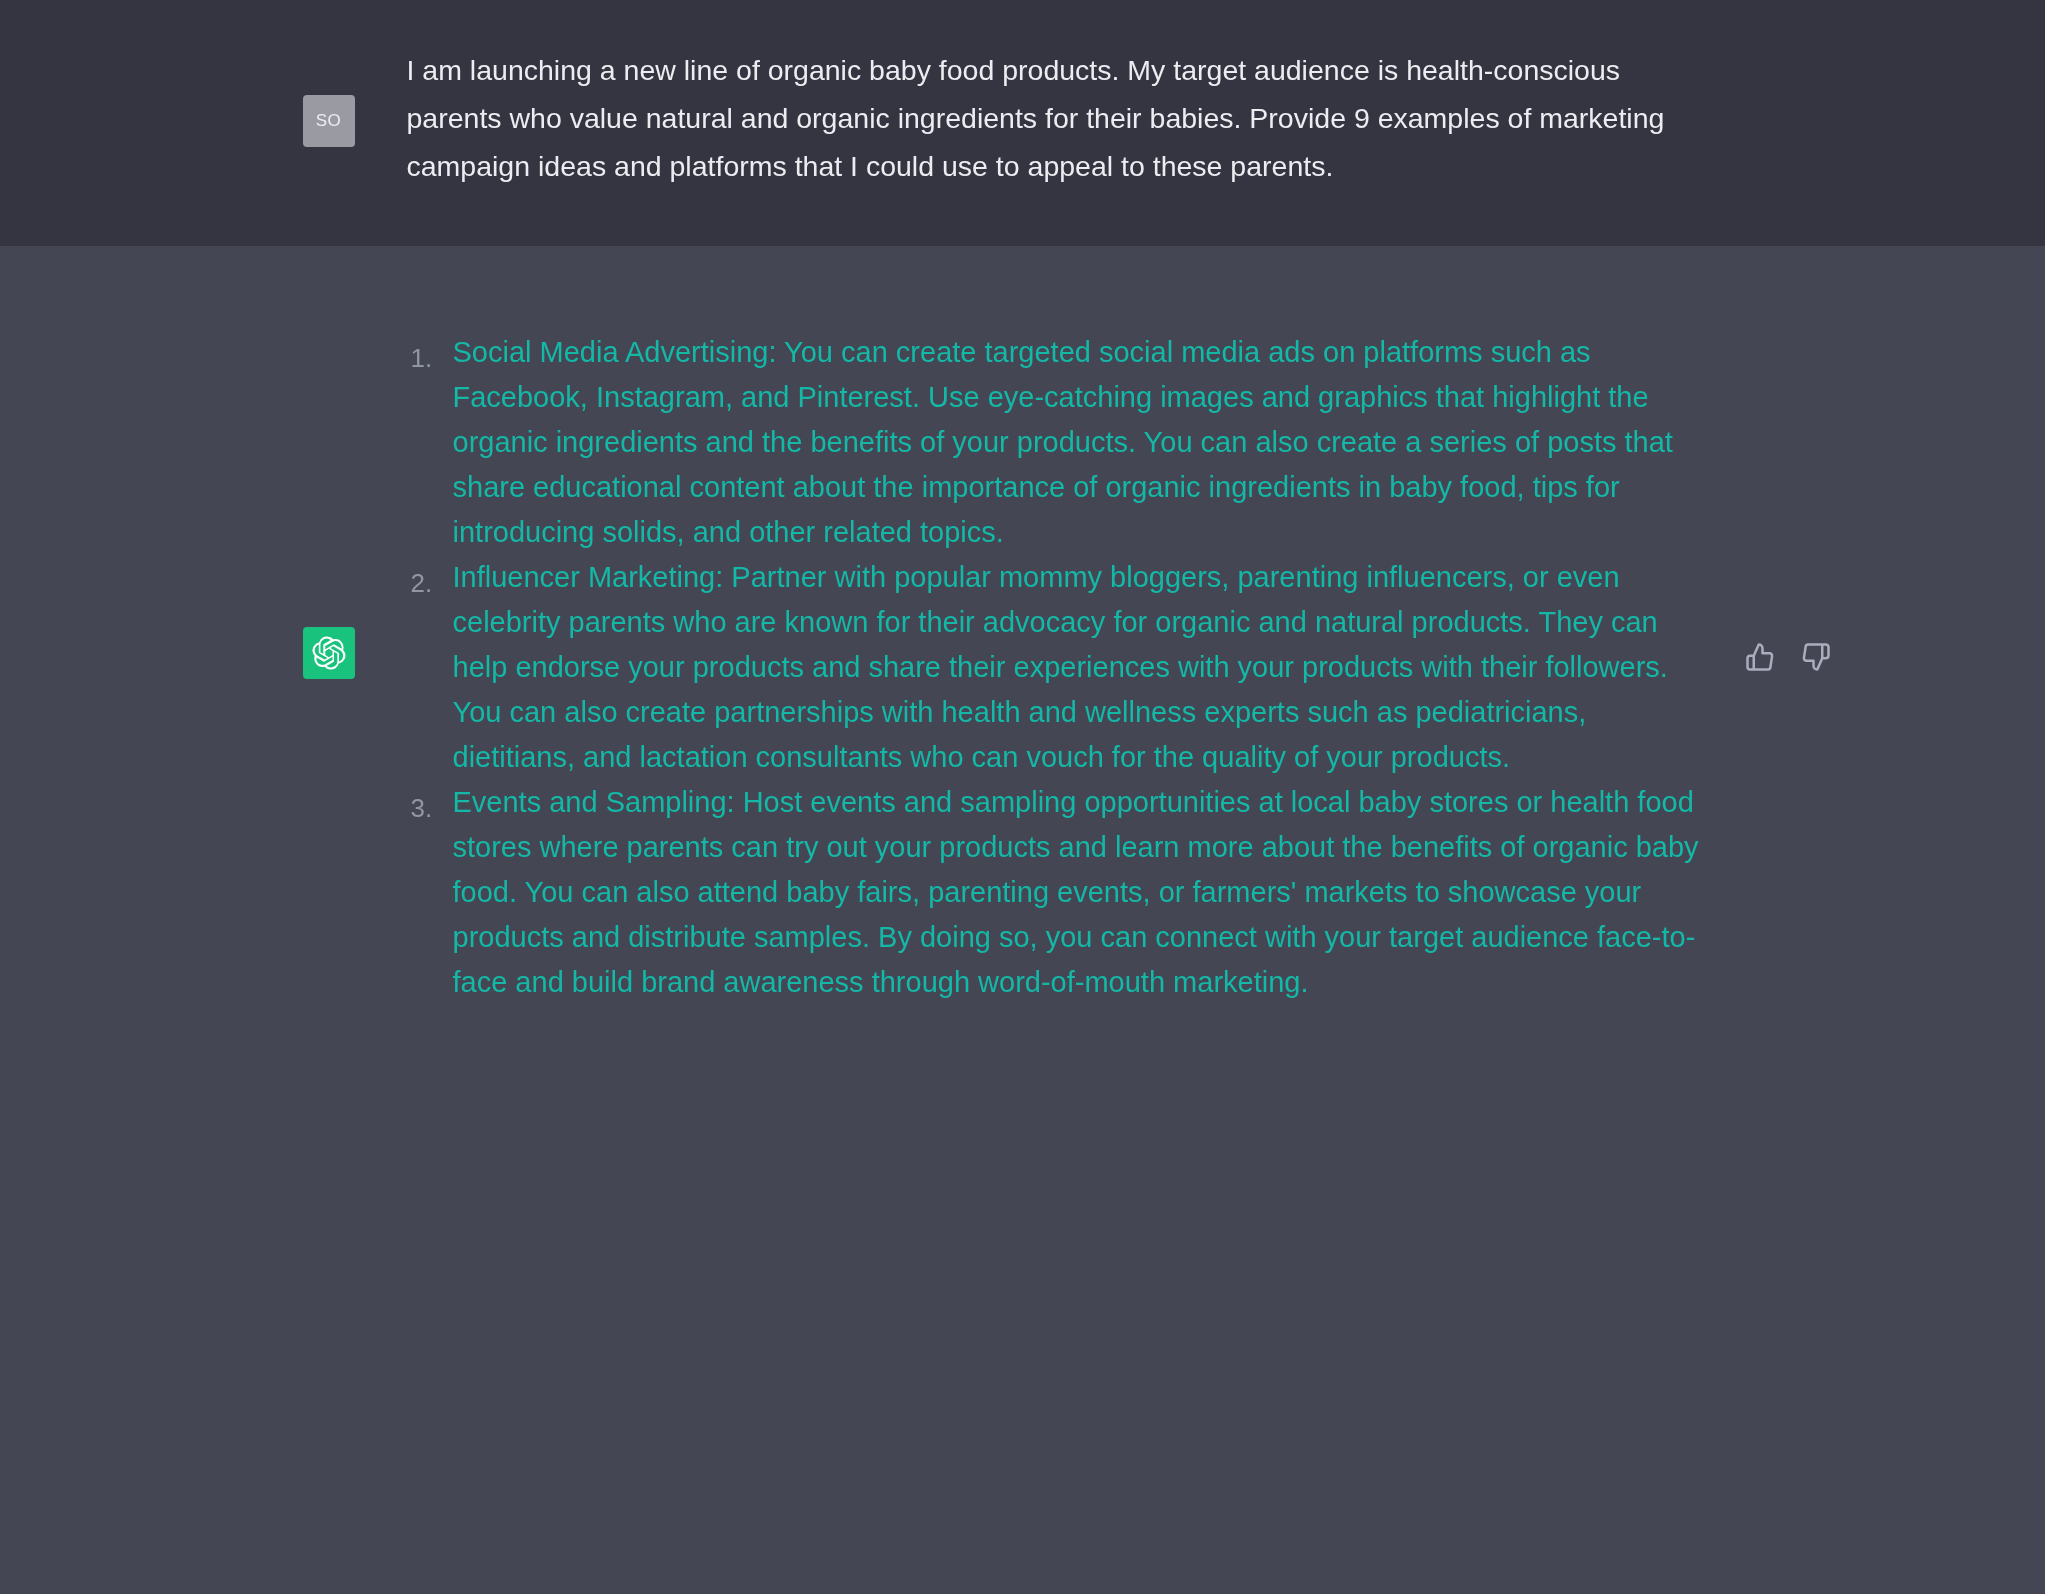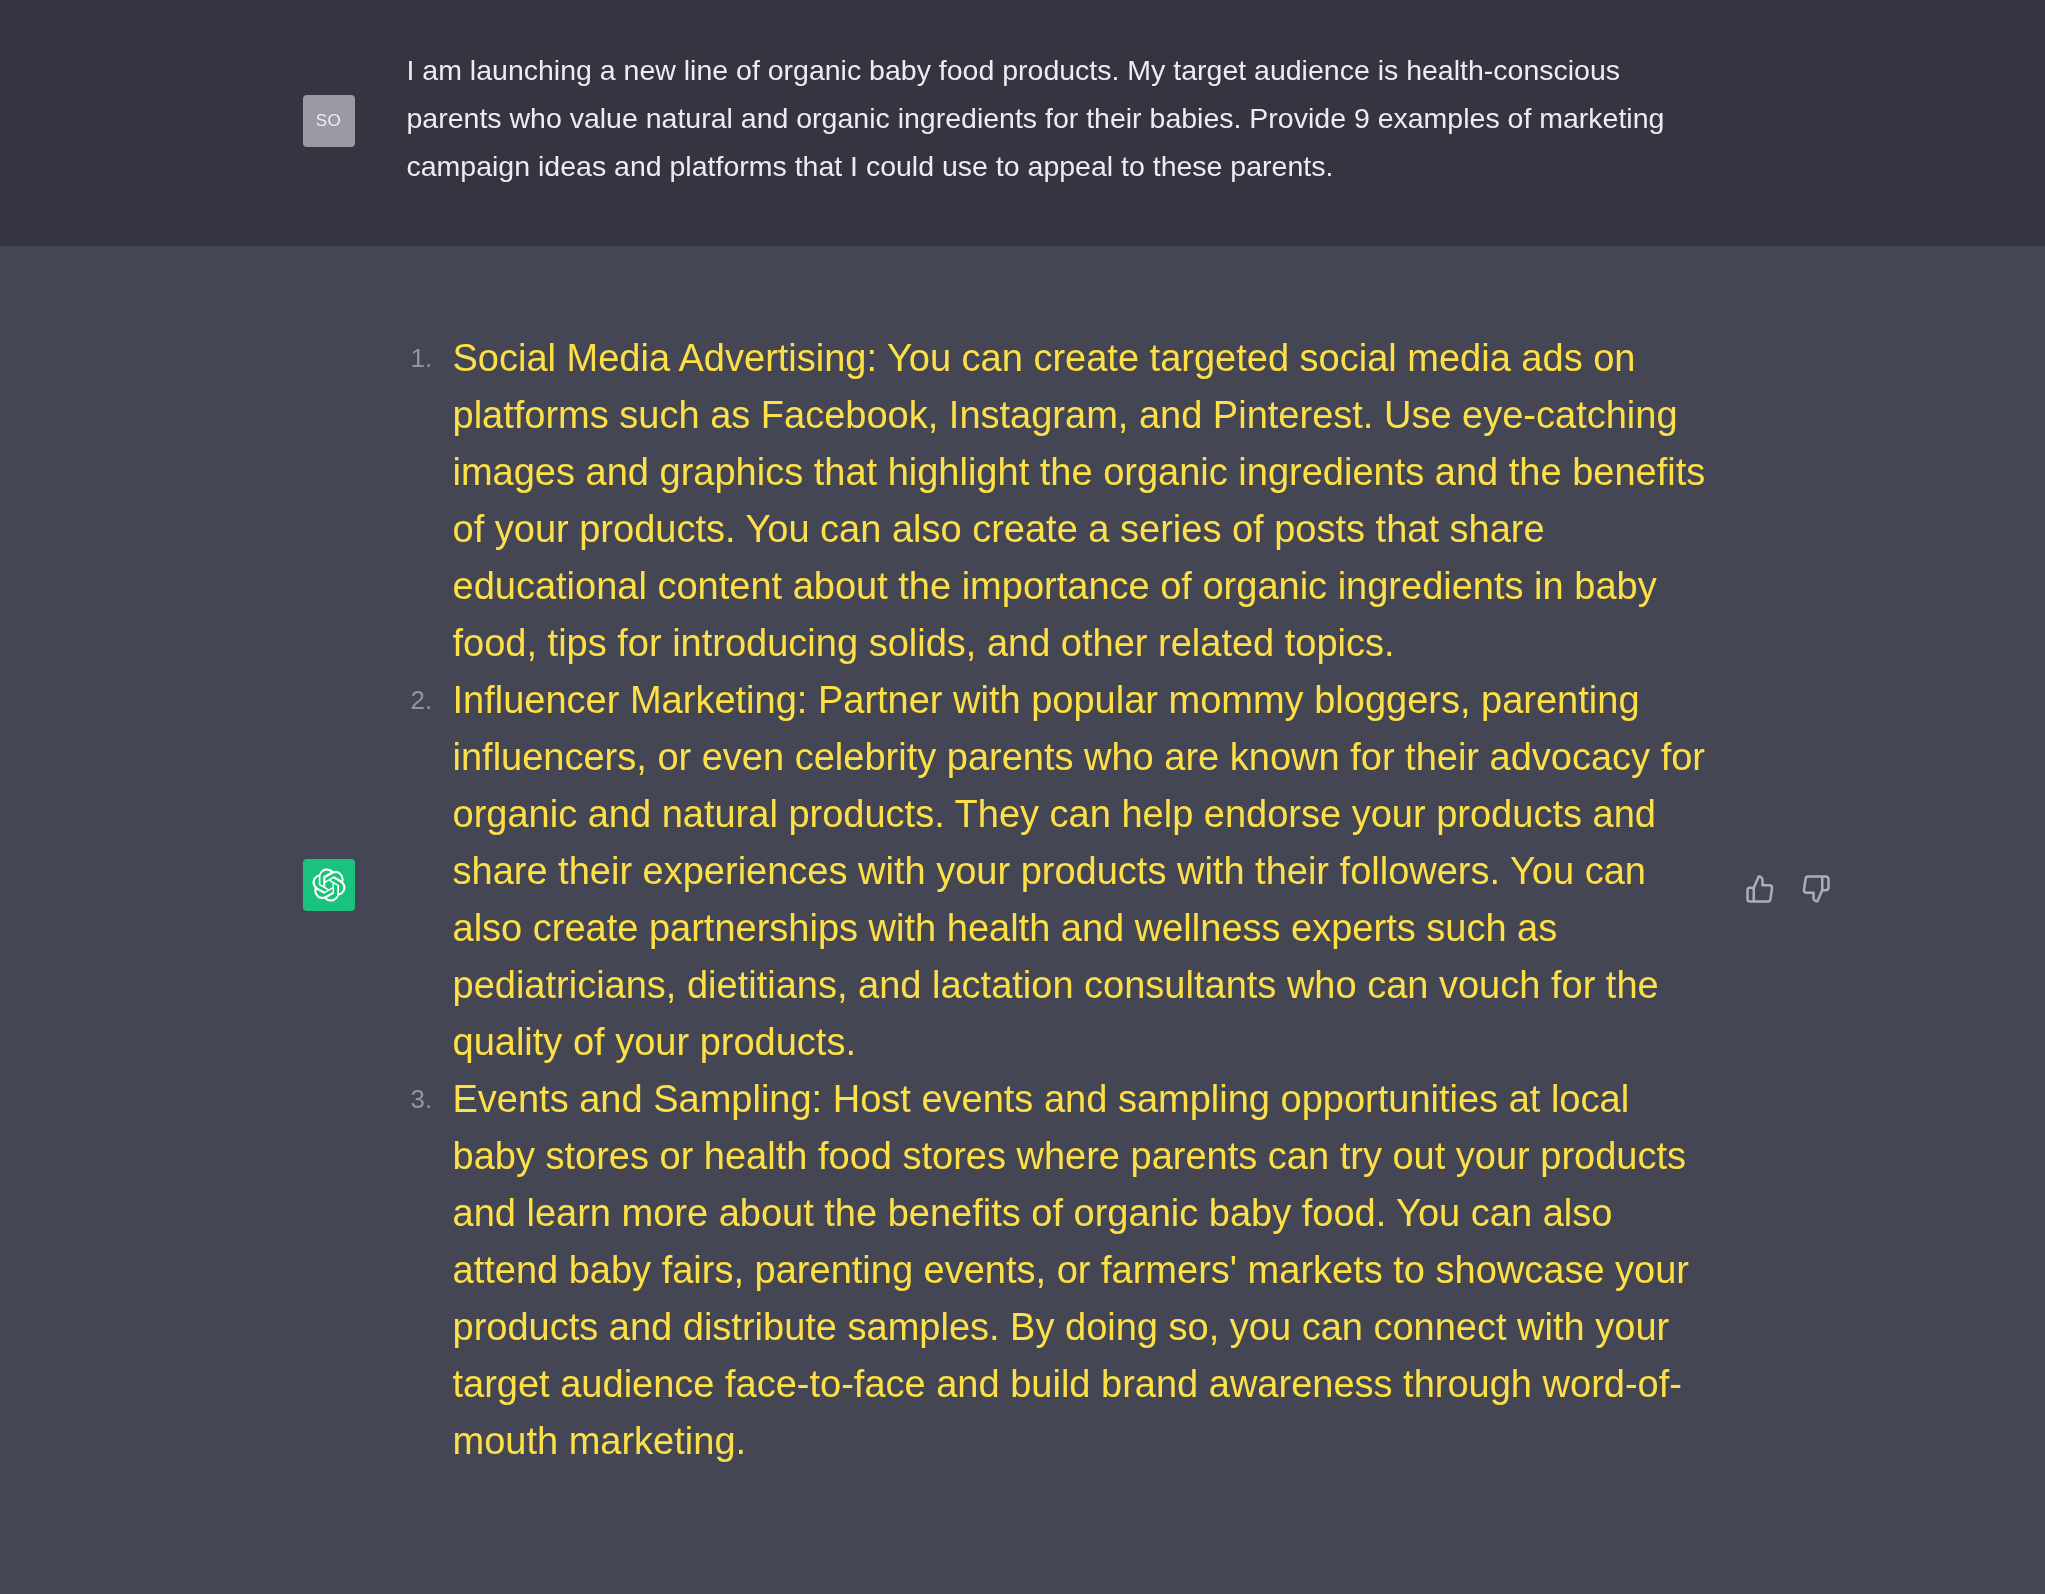--- a/index.html
+++ b/index.html
@@ -97,23 +97,23 @@
   ol.answer-list {
     margin: 36px 0 0 0;
     padding-left: 0;
     list-style: none;
     counter-reset: item;
   }
   ol.answer-list > li {
     counter-increment: item;
     position: relative;
     padding-left: 46px;
-    font-size: 38px;
-    line-height: 57px;
-    color: #fde047;
+    font-size: 29px;
+    line-height: 45px;
+    color: #14b8a6;
     margin-bottom: 0;
   }
   ol.answer-list > li::before {
     content: counter(item) ".";
     position: absolute;
     left: 4px;
     top: 0;
     color: #9096a2;
     font-size: 26px;
     line-height: 57px;

